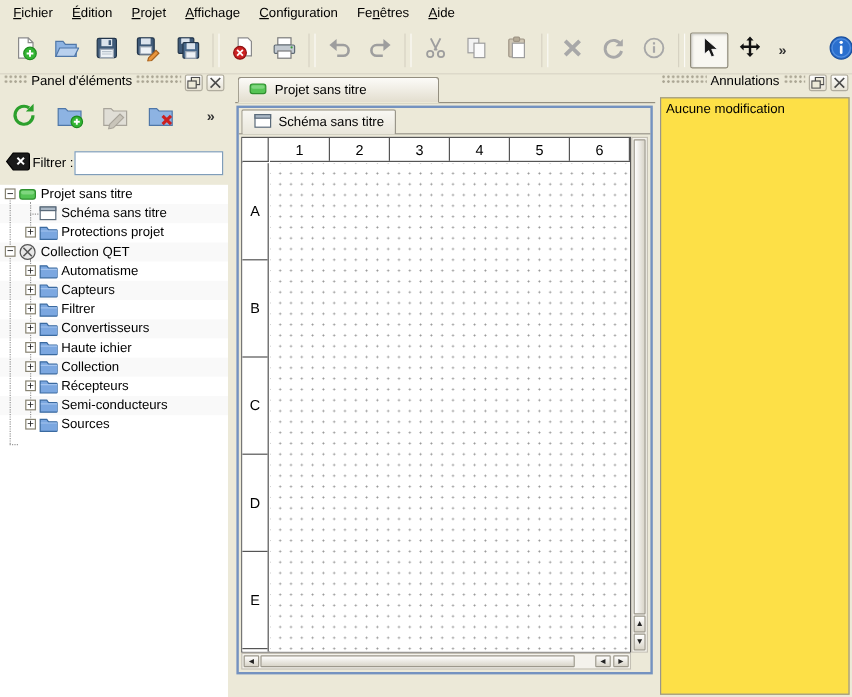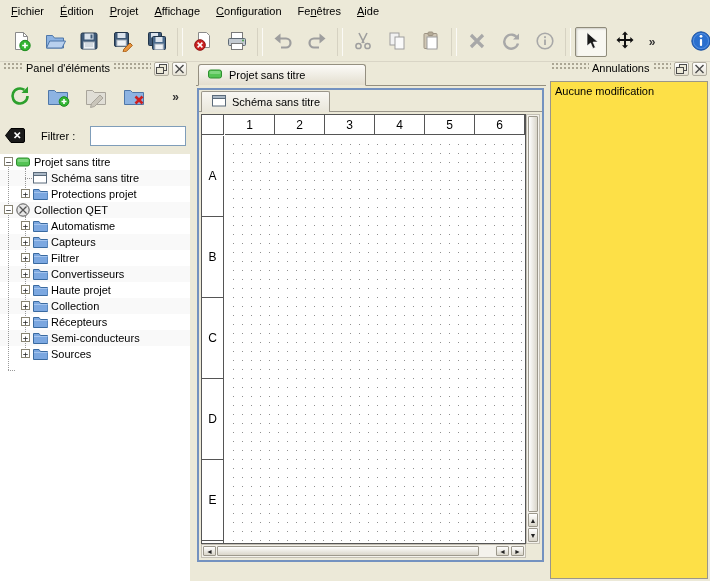--- a/index.html
+++ b/index.html
@@ -37,21 +37,21 @@
   .dock-title{white-space:nowrap;}
   .dock-btn{width:15px;height:14px;border:1px solid #b0ac9e;border-radius:2px;
         background:linear-gradient(#ffffff,#e6e2d4);
         display:flex;align-items:center;justify-content:center;flex:0 0 auto;}
 
   
   .elem-toolbar{display:flex;align-items:center;gap:6px;height:36px;padding:2px 4px;}
   .ebtn{width:32px;height:32px;display:flex;align-items:center;justify-content:center;
         border:1px solid transparent;border-radius:2px;flex:0 0 auto;}
   .chevbtn{margin-left:auto;margin-right:4px;padding:1px 3px;}
-  .filter-row{display:flex;align-items:center;gap:15px;padding:0 4px;margin-top:10px;height:22px;}
+  .filter-row{display:flex;align-items:center;gap:1px;padding:0 4px;margin-top:10px;height:22px;}
   .filter-input{flex:1;height:20px;border:1px solid #7f9db9;background:#fff;
         font:11px "Liberation Sans",sans-serif;padding:0 3px;min-width:0;}
   .tree{position:absolute;left:0;right:0;top:92px;bottom:0;background:#fff;overflow:hidden;}
   .tree-guides{position:absolute;left:0;top:0;right:0;bottom:0;}
   .tree-rows{position:absolute;left:0;top:0;right:0;bottom:0;}
   .tree-row{position:relative;height:16px;}
   .tree-row:nth-child(even){background:rgba(0,0,0,.025);}
   .vguide{position:absolute;width:1px;border-left:1px dotted #9a9a9a;}
   .hguide{position:absolute;height:1px;border-top:1px dotted #9a9a9a;}
   .exp{position:absolute;top:3px;width:9px;height:9px;border:1px solid #878372;background:#fff;
@@ -406,21 +406,21 @@
           <span class="tlabel lv1">Convertisseurs</span>
         </div>
         <div class="tree-row">
           <span class="exp lv1">+</span>
           <span class="ticon lv1">
             <svg width="16" height="16" viewBox="0 0 16 16">
               <path d="M1.5 3.5h5.5l1.5 2h6.5a1 1 0 0 1 1 1v6a1 1 0 0 1-1 1H1.5z" fill="#7ba7e0" stroke="#3a6aa0"></path>
               <path d="M2 6.5h13.5" stroke="#a4c4ee"></path>
             </svg>
           </span>
-          <span class="tlabel lv1">Haute projet</span>
+          <span class="tlabel lv1">Haute ichier</span>
         </div>
         <div class="tree-row">
           <span class="exp lv1">+</span>
           <span class="ticon lv1">
             <svg width="16" height="16" viewBox="0 0 16 16">
               <path d="M1.5 3.5h5.5l1.5 2h6.5a1 1 0 0 1 1 1v6a1 1 0 0 1-1 1H1.5z" fill="#7ba7e0" stroke="#3a6aa0"></path>
               <path d="M2 6.5h13.5" stroke="#a4c4ee"></path>
             </svg>
           </span>
           <span class="tlabel lv1">Collection</span>

